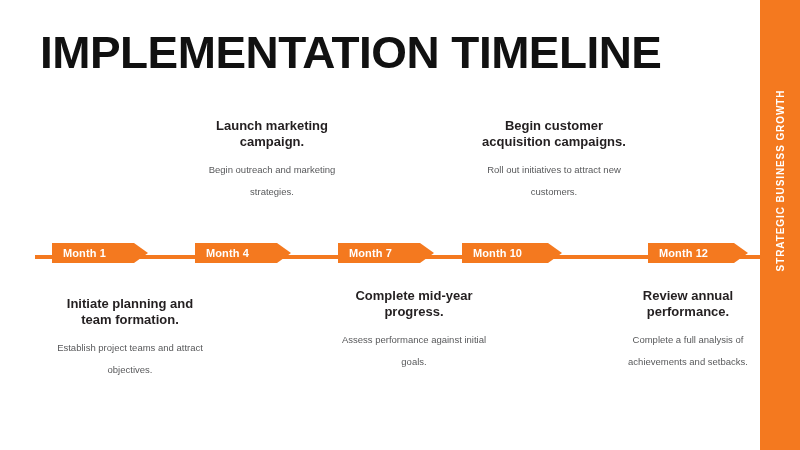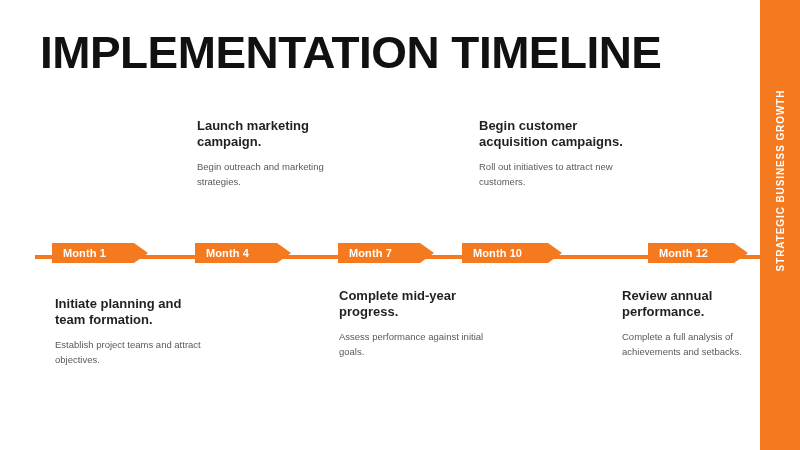--- a/index.html
+++ b/index.html
@@ -12,20 +12,21 @@
     background: #ffffff;
     font-family: "Liberation Sans", sans-serif;
     overflow: hidden;
   }
   .slide {
     position: relative;
     width: 800px;
     height: 450px;
     background: #ffffff;
     overflow: hidden;
+    text-align: center;
   }
 
   
   .page-title {
     position: absolute;
     left: 40px;
     top: 28px;
     font-size: 45px;
     line-height: 50px;
     font-weight: 700;
@@ -99,21 +100,21 @@
   .block-title {
     font-size: 13px;
     line-height: 16px;
     font-weight: 700;
     color: #231F20;
     margin: 0 0 9px 0;
     font-family: "Liberation Sans", sans-serif;
   }
   .block-body {
     font-size: 9.5px;
-    line-height: 15px;
+    line-height: 22px;
     font-weight: 400;
     color: #58595B;
     margin: 0;
     font-family: "Liberation Sans", sans-serif;
   }
 </style>
 </head>
 <body>
 
 <div class="slide">

